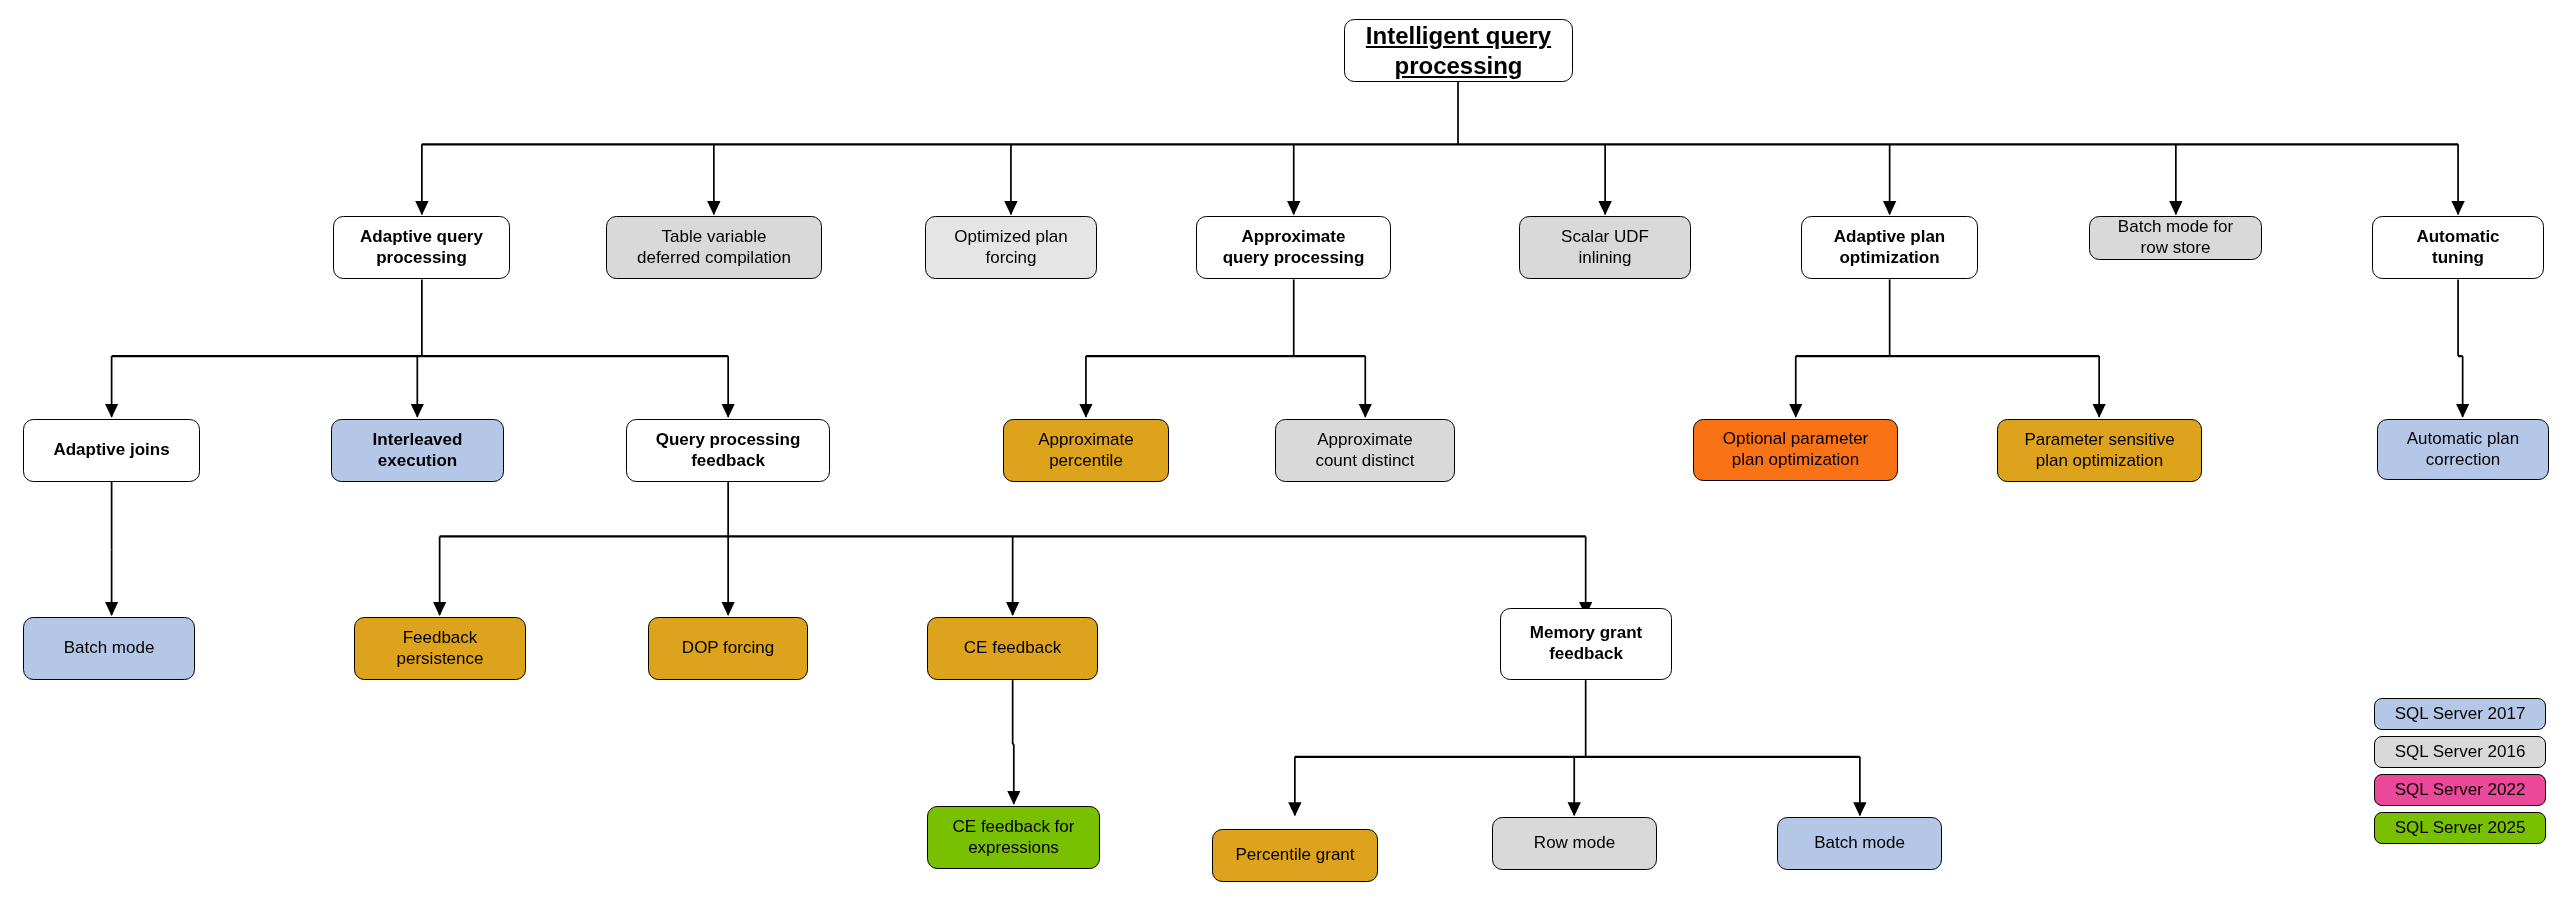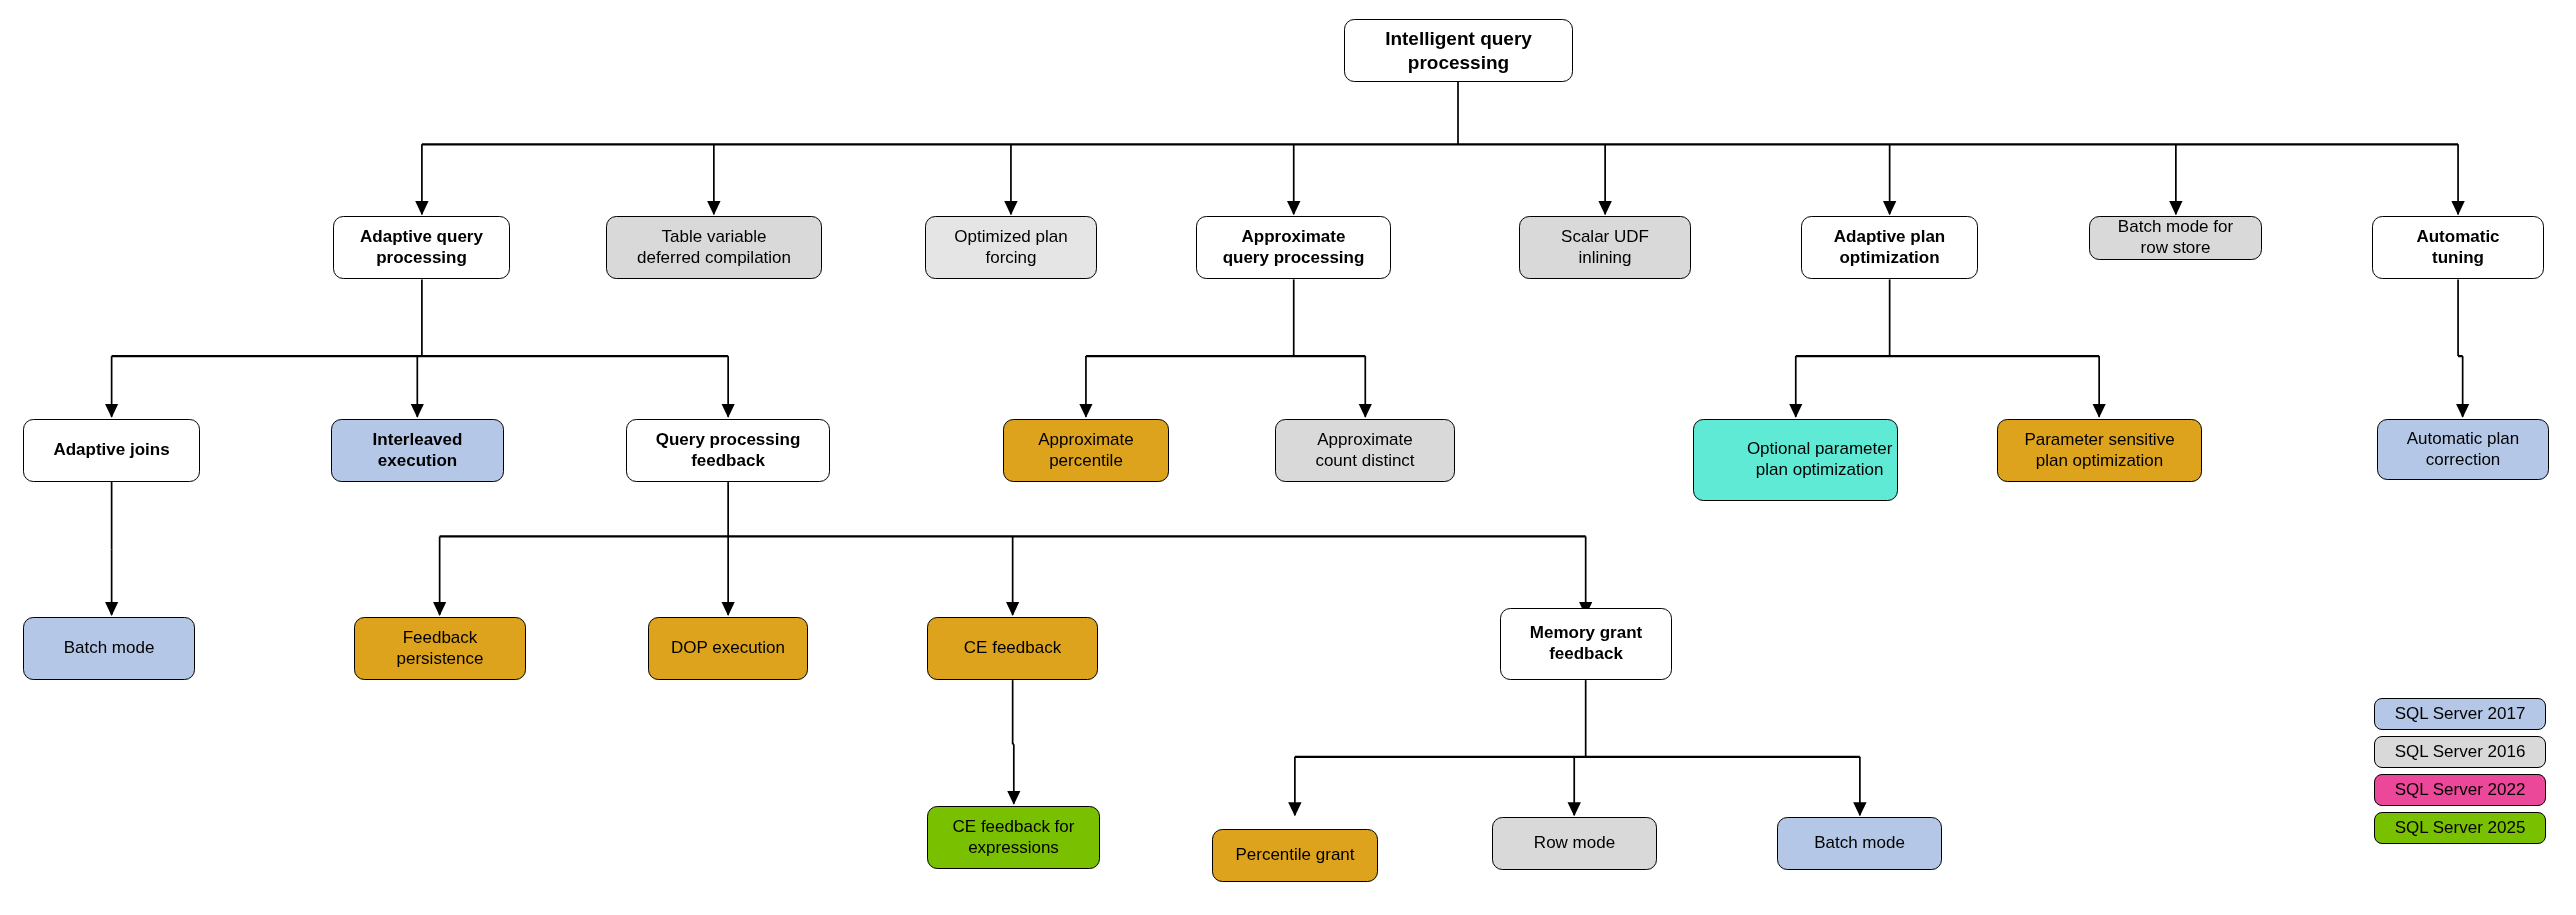--- a/index.html
+++ b/index.html
@@ -33,21 +33,22 @@
     justify-content: center;
     text-align: center;
     color: #000000;
     line-height: 1.22;
     padding: 2.3px 4.6px;
     white-space: pre-line;
     z-index: 2;
   }
   .node.root {
     font-weight: bold;
-    font-size: 19px;
+    font-size: 24px;
+    text-decoration: underline;
   }
   .node.lvl1 {
     font-weight: bold;
     font-size: 17px;
   }
   .node.plain {
     font-size: 17px;
   }
   .legend-item {
     position: absolute;
@@ -138,30 +139,30 @@
 tuning</span></div>
       <div class="node lvl1" style="left: 23px; top: 419px; width: 177px; height: 63px; background: rgb(255, 255, 255);"><span>Adaptive joins</span></div>
       <div class="node plain" style="left: 331px; top: 419px; width: 173px; height: 63px; background: rgb(180, 199, 231); font-weight: bold;"><span>Interleaved
 execution</span></div>
       <div class="node lvl1" style="left: 626px; top: 419px; width: 204px; height: 63px; background: rgb(255, 255, 255);"><span>Query processing
 feedback</span></div>
       <div class="node plain" style="left: 1003px; top: 419px; width: 166px; height: 63px; background: rgb(221, 163, 28);"><span>Approximate
 percentile</span></div>
       <div class="node plain" style="left: 1275px; top: 419px; width: 180px; height: 63px; background: rgb(217, 217, 217);"><span>Approximate
 count distinct</span></div>
-      <div class="node plain" style="left: 1693px; top: 419px; width: 205px; height: 82px; background: #5eead4; justify-content: flex-end;"><span>Optional parameter
+      <div class="node plain" style="left: 1693px; top: 419px; width: 205px; height: 62px; background: #f97316;"><span>Optional parameter
 plan optimization</span></div>
       <div class="node plain" style="left: 1997px; top: 419px; width: 205px; height: 63px; background: rgb(221, 163, 28);"><span>Parameter sensitive
 plan optimization</span></div>
       <div class="node plain" style="left: 2377px; top: 419px; width: 172px; height: 61px; background: rgb(180, 199, 231);"><span>Automatic plan
 correction</span></div>
       <div class="node plain" style="left: 23px; top: 617px; width: 172px; height: 63px; background: rgb(180, 199, 231);"><span>Batch mode</span></div>
       <div class="node plain" style="left: 354px; top: 617px; width: 172px; height: 63px; background: rgb(221, 163, 28);"><span>Feedback
 persistence</span></div>
-      <div class="node plain" style="left: 648px; top: 617px; width: 160px; height: 63px; background: rgb(221, 163, 28);"><span>DOP execution</span></div>
+      <div class="node plain" style="left: 648px; top: 617px; width: 160px; height: 63px; background: rgb(221, 163, 28);"><span>DOP forcing</span></div>
       <div class="node plain" style="left: 927px; top: 617px; width: 171px; height: 63px; background: rgb(221, 163, 28);"><span>CE feedback</span></div>
       <div class="node lvl1" style="left: 1500px; top: 608px; width: 172px; height: 72px; background: rgb(255, 255, 255);"><span>Memory grant
 feedback</span></div>
       <div class="node plain" style="left: 927px; top: 806px; width: 173px; height: 63px; background: rgb(121, 192, 0);"><span>CE feedback for
 expressions</span></div>
       <div class="node plain" style="left: 1212px; top: 817px; width: 166px; height: 53px; background: rgb(221, 163, 28); margin-top: 12px;"><span>Percentile grant</span></div>
       <div class="node plain" style="left: 1492px; top: 817px; width: 165px; height: 53px; background: rgb(217, 217, 217);"><span>Row mode</span></div>
       <div class="node plain" style="left: 1777px; top: 817px; width: 165px; height: 53px; background: rgb(180, 199, 231);"><span>Batch mode</span></div>
     </div>
   <div id="legend">

